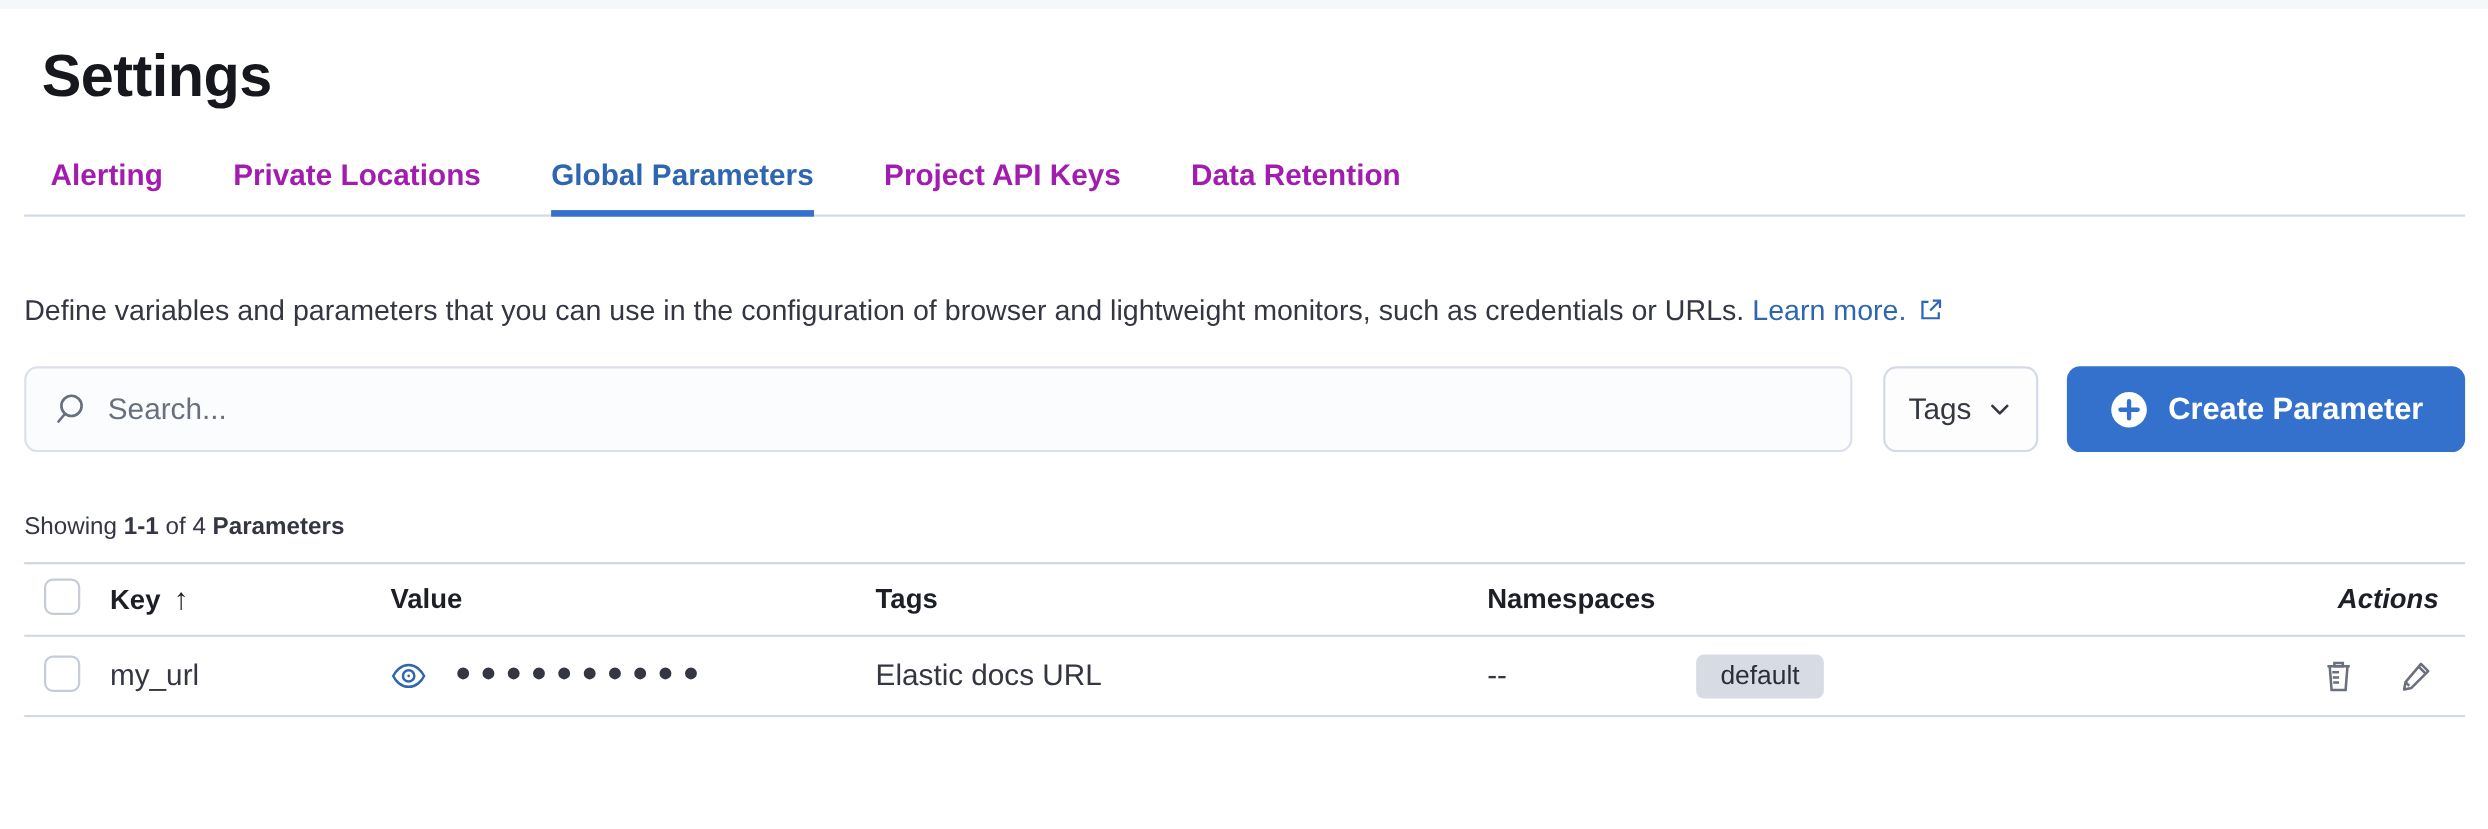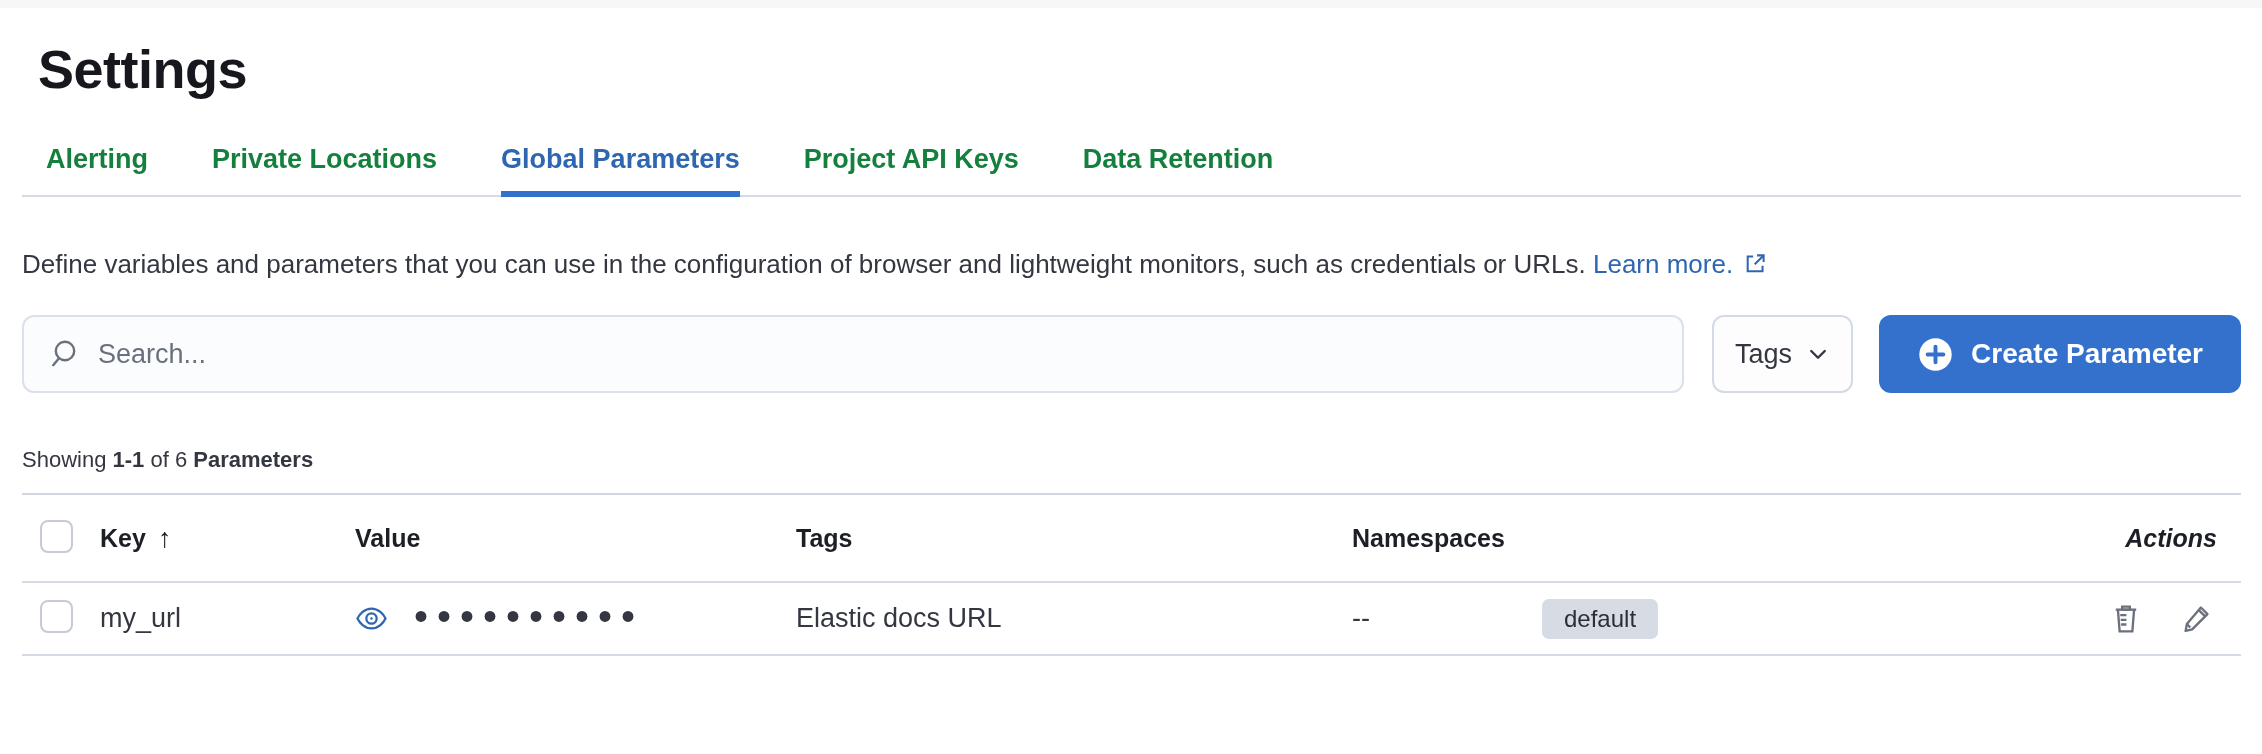--- a/index.html
+++ b/index.html
@@ -13,30 +13,30 @@
   h1.page-title {
     margin: 30px 0 0 16px;
     font-size: 54px; font-weight: 700; letter-spacing: -0.5px;
     color: #16181d;
   }
 
   
   .tabs-wrap { margin-top: 44px; border-bottom: 2px solid #d3dae6; }
   .tabs { display: flex; gap: 64px; margin-left: 24px; }
   .tab {
-    font-size: 27px; font-weight: 700; color: #15803d;
+    font-size: 27px; font-weight: 700; color: #a21caf;
     padding-bottom: 16px; margin-bottom: -2px;
     border-bottom: 6px solid transparent;
     cursor: pointer; white-space: nowrap;
   }
   .tab.active { color: #2e66b2; border-bottom-color: #3471cd; }
 
   
   .description {
-    margin-top: 44px; max-width: 2175px;
+    margin-top: 62px; max-width: 2175px;
     font-size: 26px; line-height: 47px; color: #343741;
   }
   .description a.learn-link { color: #2e66b2; text-decoration: none; }
   .ext-icon { display: inline-block; vertical-align: -3px; margin-left: 10px; }
 
   
   .toolbar { margin-top: 24px; display: flex; align-items: stretch; height: 78px; }
   .search-box {
     flex: 1; display: flex; align-items: center;
     background: #fbfcfd; border: 2px solid #dbe0ea; border-radius: 12px;
@@ -66,21 +66,21 @@
   .summary { margin-top: 54px; font-size: 22px; color: #343741; }
   .summary b { font-weight: 700; }
 
   
   .table { margin-top: 20px; border-top: 2px solid #cfd6e2; }
   .trow {
     display: grid;
     grid-template-columns: 78px 255px 441px 556px 190px 1fr auto;
     align-items: center;
   }
-  .trow.head { height: 88px; border-bottom: 2px solid #d3dae6; }
+  .trow.head { height: 66px; border-bottom: 2px solid #d3dae6; }
   .trow.body-row { height: 73px; border-bottom: 2px solid #d3dae6; }
   .th { font-size: 25px; font-weight: 700; color: #1d1f26; }
   .td { font-size: 27px; color: #343741; }
   .cell-actions { display: flex; justify-content: flex-end; align-items: center; gap: 36px; padding-right: 28px; }
   .th.actions-h { text-align: right; padding-right: 24px; font-style: italic; }
 
   .checkbox {
     width: 33px; height: 33px; margin-left: 18px;
     border: 2px solid #c6ccd7; border-radius: 8px; background: #fff;
     cursor: pointer; display: inline-block;
@@ -154,21 +154,21 @@
           <path d="M8 4.6 V11.4 M4.6 8 H11.4" stroke="#3471cd" stroke-width="1.7" stroke-linecap="round"></path>
         </svg>
       </span>
       <span>Create Parameter</span>
     </button>
   </div>
 
   <div class="summary">
     <span>Showing</span>
     <b>1-1</b>
-    <span>of 6</span>
+    <span>of 4</span>
     <b>Parameters</b>
   </div>
 
   <div class="table">
 
     <div class="trow head">
       <div><span class="checkbox"></span></div>
       <div class="th">
         <span>Key</span><span class="sort-arrow">↑</span>
       </div>

